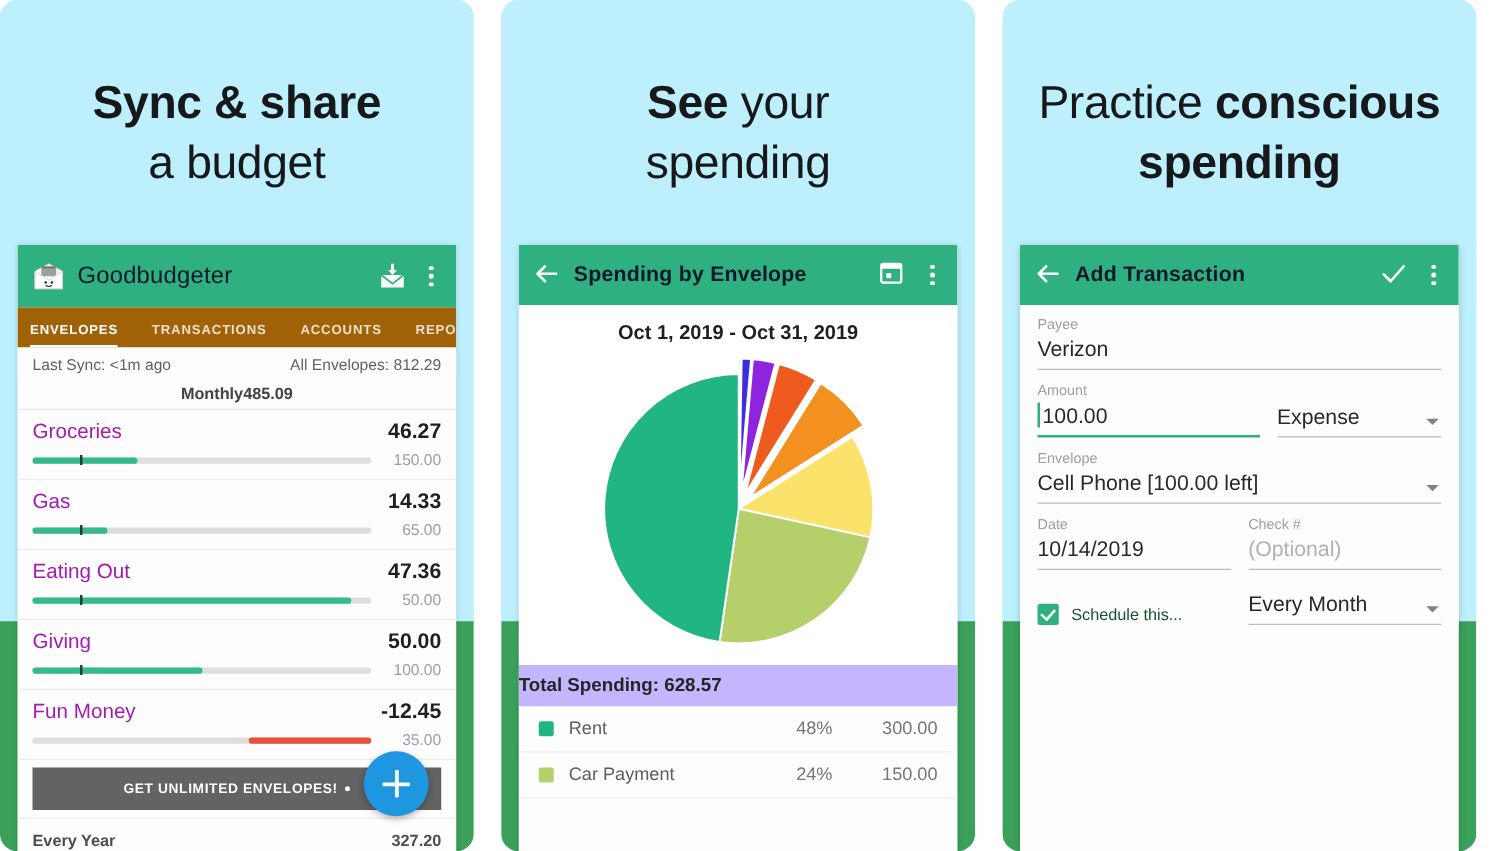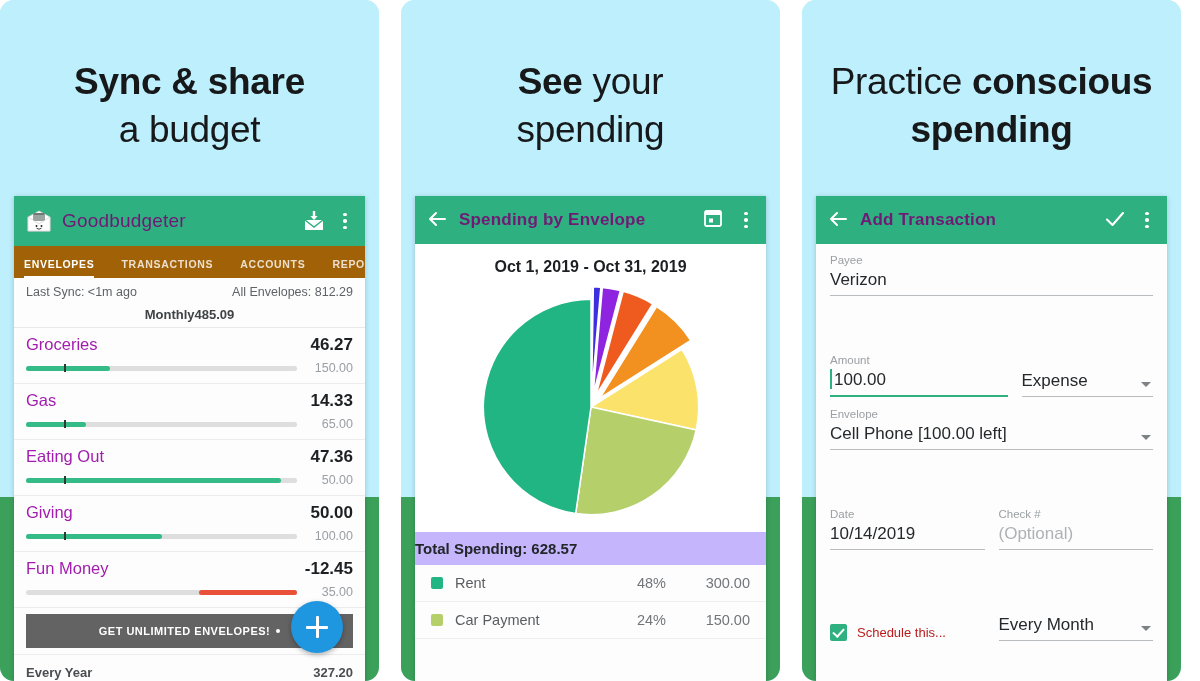--- a/index.html
+++ b/index.html
@@ -58,21 +58,21 @@
     bottom: 0;
     background: #fdfdfd;
     box-shadow: 0 1px 5px rgba(0,0,0,.20);
     overflow: hidden;
     z-index: 5;
   }
 
   
   .appbar {
     background: #2fb080;
-    color: #701a75;
+    color: #0f172a;
     height: 50px;
     display: flex;
     align-items: center;
     padding: 0 10px;
     gap: 8px;
   }
   .appbar.tall { height: 48px; }
   .app-logo {
     width: 30px; height: 26px;
     position: relative; flex: 0 0 30px;
@@ -204,37 +204,37 @@
   .fld-val {
     font-size: 17px; color:#26292c; padding: 3px 0 5px 0;
     border-bottom: 1px solid #b9bcbe; position: relative;
   }
   .fld-val.focus { border-bottom: 2px solid #2fb080; }
   .fld-val.ph { color:#aeb2b5; }
   .caret {
     position:absolute; left:0; top:2px; bottom:6px; width:2px; background:#2fb080;
   }
   .row2 { display:flex; gap: 14px; align-items: flex-end; }
-  .row2 > .fld { margin-bottom: 11px; margin-top: 47px; }
+  .row2 > .fld { margin-bottom: 11px; }
   .sel-arrow {
     position:absolute; right: 2px; bottom: 9px;
     width:0;height:0;border-left:5px solid transparent;border-right:5px solid transparent;
     border-top:5px solid #7d8285;
   }
   .chk-row { display:flex; align-items:center; gap:10px; padding-top: 2px; }
   .chkbox {
     width:17px;height:17px;flex:0 0 17px;background:#2fb080;border-radius:2px;
     position:relative;
   }
   .chkbox:after {
     content:""; position:absolute; left:5px; top:2px;
     width:5px;height:9px;border:2px solid #fff;border-top:0;border-left:0;
     transform: rotate(42deg);
   }
-  .chk-label { font-size: 13px; color:#b91c1c; flex: 1; }
+  .chk-label { font-size: 13px; color:#14532d; flex: 1; }
 
   
   svg { display:block; }
 </style>
 </head>
 <body>
 
 <div class="stage">
 
   <div class="panel">

